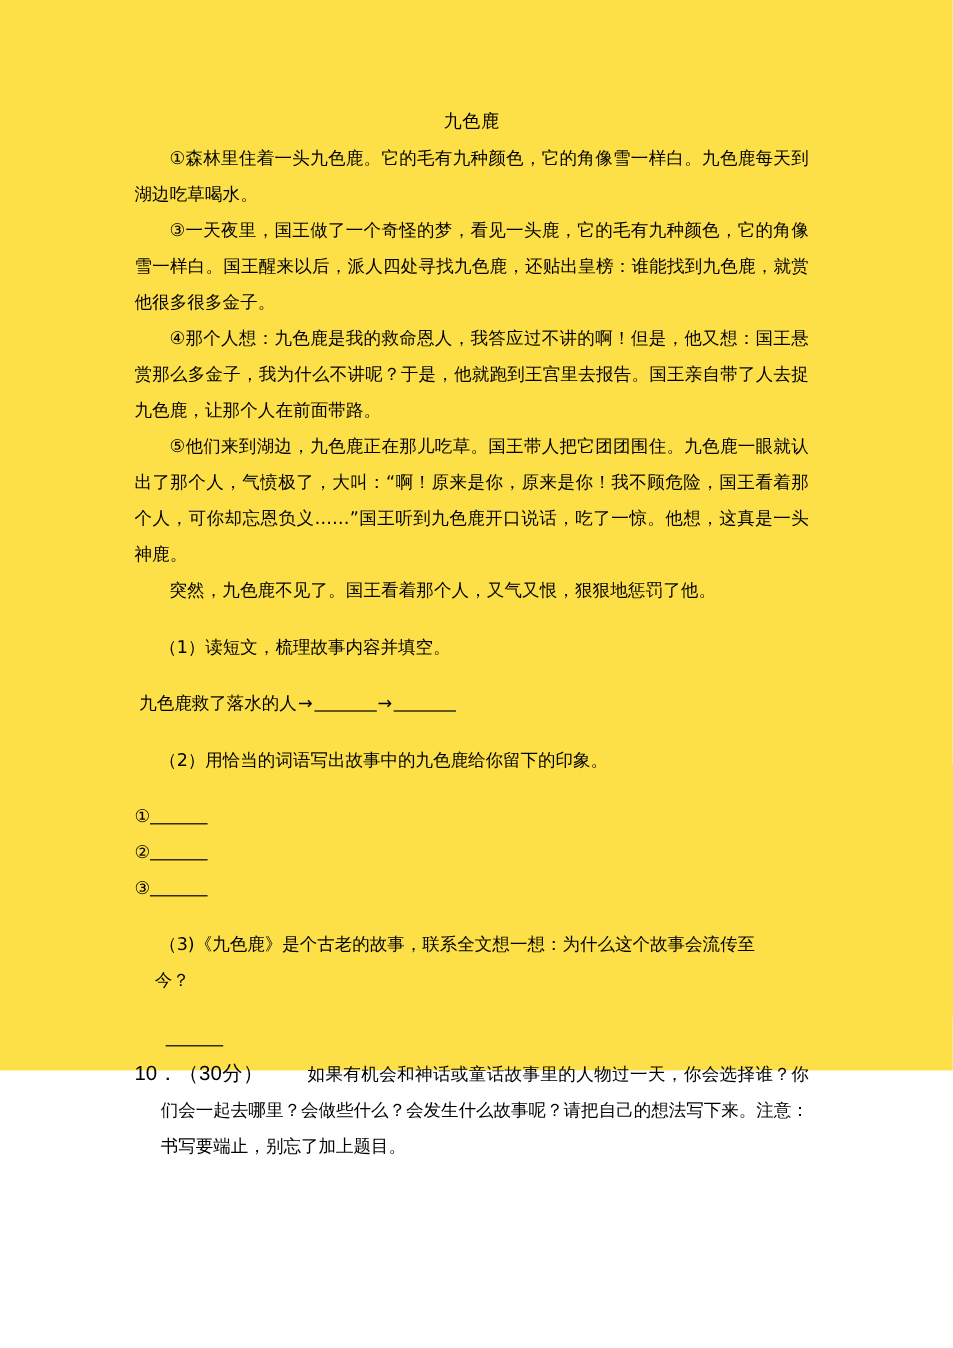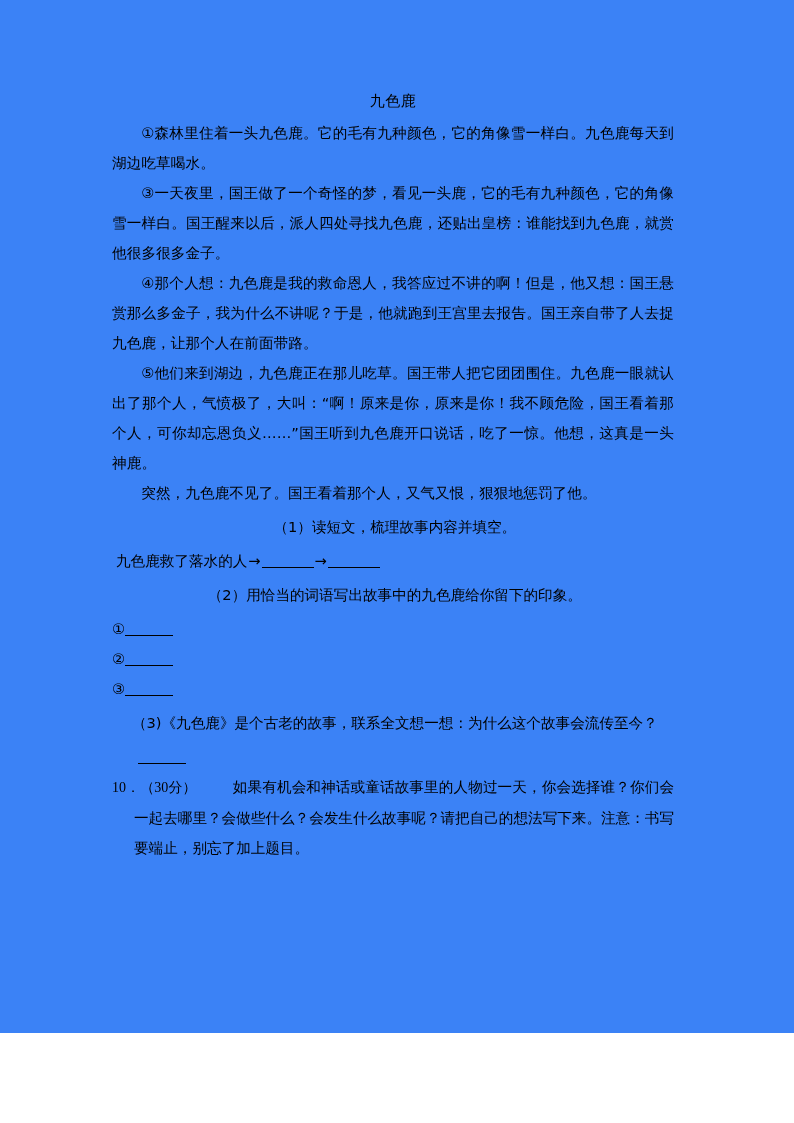--- a/index.html
+++ b/index.html
@@ -14,22 +14,22 @@
     font-family: "DejaVu Sans", "Liberation Sans", sans-serif;
     color: #000000;
     overflow: hidden;
   }
 
   .page {
     position: absolute;
     left: 0;
     top: 0;
     width: 794px;
-    height: 1033px;
-    background: #3b82f6;
+    height: 892px;
+    background: #fde047;
   }
 
   .content {
     position: absolute;
     left: 112px;
     top: 86px;
     width: 562px;
   }
 
   .doc-title {
@@ -46,23 +46,23 @@
     text-align: justify;
     text-align-last: left;
     text-indent: 2em;
     margin: 0;
     letter-spacing: 0.1px;
   }
 
   .q-line {
     font-size: 14.6px;
     line-height: 30px;
-    margin: 4px;
+    margin: 17px;
     text-indent: 0;
-    text-align: center;
+    text-align: left;
   }
 
   .q-line.indent-half {
     text-indent: 0.25em;
   }
 
   .fill-line {
     font-size: 14.6px;
     line-height: 30px;
     margin: 4px;
@@ -94,22 +94,22 @@
   .answer-rule {
     margin: 0;
     line-height: 30px;
     padding-left: 26px;
   }
   .answer-rule .blank {
     width: 48px;
   }
 
   .item-no {
-    font-family: Liberation Serif, serif;
-    font-size: 14px;
+    font-family: Liberation Sans, sans-serif;
+    font-size: 17px;
   }
 
   .big-item-body {
     text-indent: 0;
   }
 
   .item-head {
     display: inline;
     white-space: nowrap;
   }

